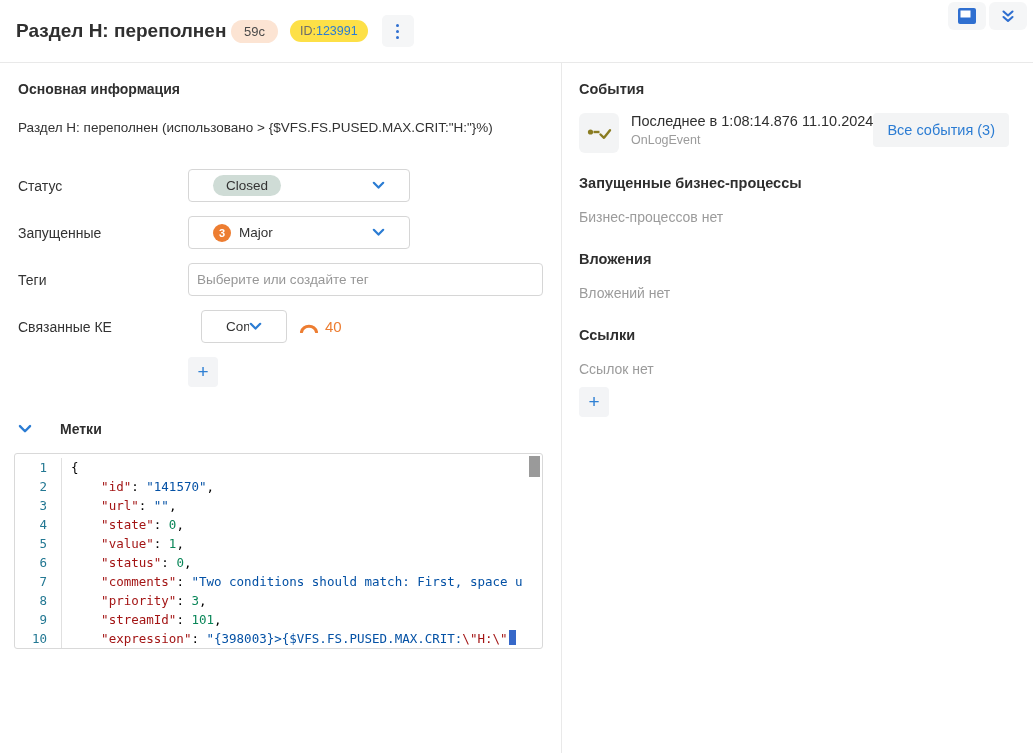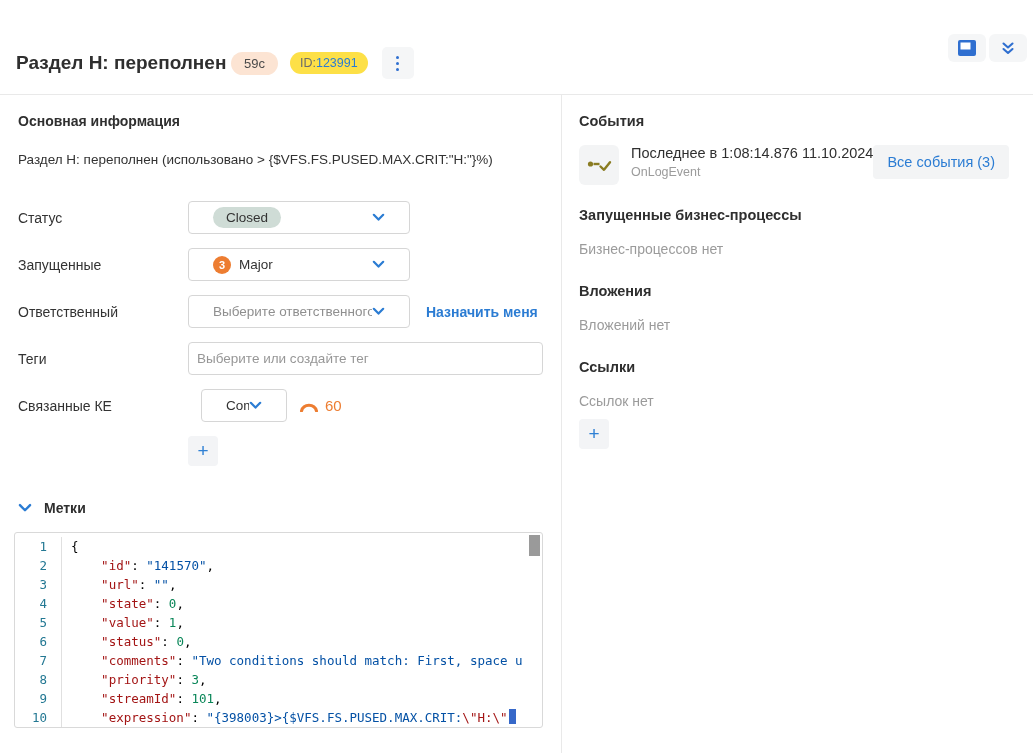--- a/index.html
+++ b/index.html
@@ -1,18 +1,18 @@
 <!DOCTYPE html>
 <html><head>
 <meta charset="utf-8">
 <style>
   * { margin:0; padding:0; box-sizing:border-box; }
   html,body { width:1033px; height:753px; overflow:hidden; background:#fff;
     font-family:"Liberation Sans", sans-serif; color:#333; }
-  .app { position:relative; width:1033px; height:566px; background:#fff;margin-top:32px; }
+  .app { position:relative; width:1033px; height:566px; background:#fff; }
 
   
   .hdr { height:63px; display:flex; align-items:center; padding:0 16px;
          border-bottom:1px solid #e9e9e9; position:relative; }
   .hdr-title { font-size:19px; font-weight:700; color:#2f2f2f; width:213px;
                white-space:nowrap; overflow:hidden; }
   .badge-dur { background:#fce4d3; color:#4a4a4a; font-size:13px; border-radius:13px;
                padding:4px 13px; margin-left:2px; white-space:nowrap; }
   .badge-id { background:#fde047; font-size:12.5px; border-radius:12px;
               padding:4px 10px; margin-left:12px; white-space:nowrap; }
@@ -59,21 +59,21 @@
   .ci-icon { flex:none; margin-right:7px; }
   .ci-prefix { color:#333; } .ci-name { color:#8d8d8d; }
   .weight { display:flex; align-items:center; gap:6px; margin-left:12px; }
   .weight-num { color:#ed7d31; font-size:15px; }
 
   .plus-btn { width:30px; height:30px; background:#f3f4f6; border-radius:4px; border:none;
               color:#2f80d4; font-size:19px; line-height:28px; cursor:pointer;
               display:flex; align-items:center; justify-content:center; }
   .plus-row { margin-left:170px; margin-top:0; }
 
-  .metki-hdr { display:flex; align-items:center; gap:12px; margin-top:34px; cursor:pointer; }
+  .metki-hdr { display:flex; align-items:center; gap:28px; margin-top:34px; cursor:pointer; }
   .metki-hdr span { font-size:14px; font-weight:700; color:#2f2f2f; }
 
   
   .editor { position:relative; margin-top:16px; margin-left:-4px; width:529px; height:196px;
             border:1px solid #d9d9d9; border-radius:3px; overflow:hidden; background:#fff;
             font-family:"DejaVu Sans Mono", monospace; font-size:12.5px; line-height:19px;
             padding-top:4px; }
   .code-line { display:flex; }
   .ln { flex:none; width:46px; text-align:right; padding-right:14px; color:#237893; }
   .code-text { flex:1; border-left:1px solid #e0e0e0; padding-left:9px;
@@ -153,49 +153,39 @@
         <div class="row-label">Запущенные</div>
         <div class="select w222">
           <span class="sev-badge">3</span>
           <span class="sel-text">Major</span>
           <svg class="chev" width="13" height="9" viewBox="0 0 13 9">
             <path d="M1.8 1.8 L6.5 6.6 L11.2 1.8" fill="none" stroke="#2b7cd3" stroke-width="2.2" stroke-linecap="round" stroke-linejoin="round"></path>
           </svg>
         </div>
       </div>
 
-      <div class="row">
-        <div class="row-label">Ответственный</div>
-        <div class="select w222">
-          <span class="placeholder">Выберите ответственного</span>
-          <svg class="chev" width="13" height="9" viewBox="0 0 13 9">
-            <path d="M1.8 1.8 L6.5 6.6 L11.2 1.8" fill="none" stroke="#2b7cd3" stroke-width="2.2" stroke-linecap="round" stroke-linejoin="round"></path>
-          </svg>
-        </div>
-        <a class="link link-strong" style="margin-left:16px;">Назначить меня</a>
-      </div>
 
       <div class="row">
         <div class="row-label">Теги</div>
         <input class="tags-input" type="text" placeholder="Выберите или создайте тег" style="">
       </div>
 
       <div class="row">
         <div class="row-label">Связанные КЕ</div>
         <div class="select w86" style="margin-left:13px;">
           <span class="sel-text">Com...</span>
           <svg class="chev" width="13" height="9" viewBox="0 0 13 9">
             <path d="M1.8 1.8 L6.5 6.6 L11.2 1.8" fill="none" stroke="#2b7cd3" stroke-width="2.2" stroke-linecap="round" stroke-linejoin="round"></path>
           </svg>
         </div>
         <div class="weight">
           <svg width="20" height="12" viewBox="0 0 20 12">
             <path d="M2.5 11 A 7.8 7.8 0 0 1 17.5 11" fill="none" stroke="#ed7d31" stroke-width="3" stroke-linecap="round"></path>
           </svg>
-          <span class="weight-num">60</span>
+          <span class="weight-num">40</span>
         </div>
       </div>
 
       <div class="plus-row">
         <button class="plus-btn">+</button>
       </div>
 
       <div class="metki-hdr">
         <svg width="14" height="10" viewBox="0 0 13 9">
           <path d="M1.8 1.8 L6.5 6.6 L11.2 1.8" fill="none" stroke="#2b7cd3" stroke-width="2.2" stroke-linecap="round" stroke-linejoin="round"></path>

